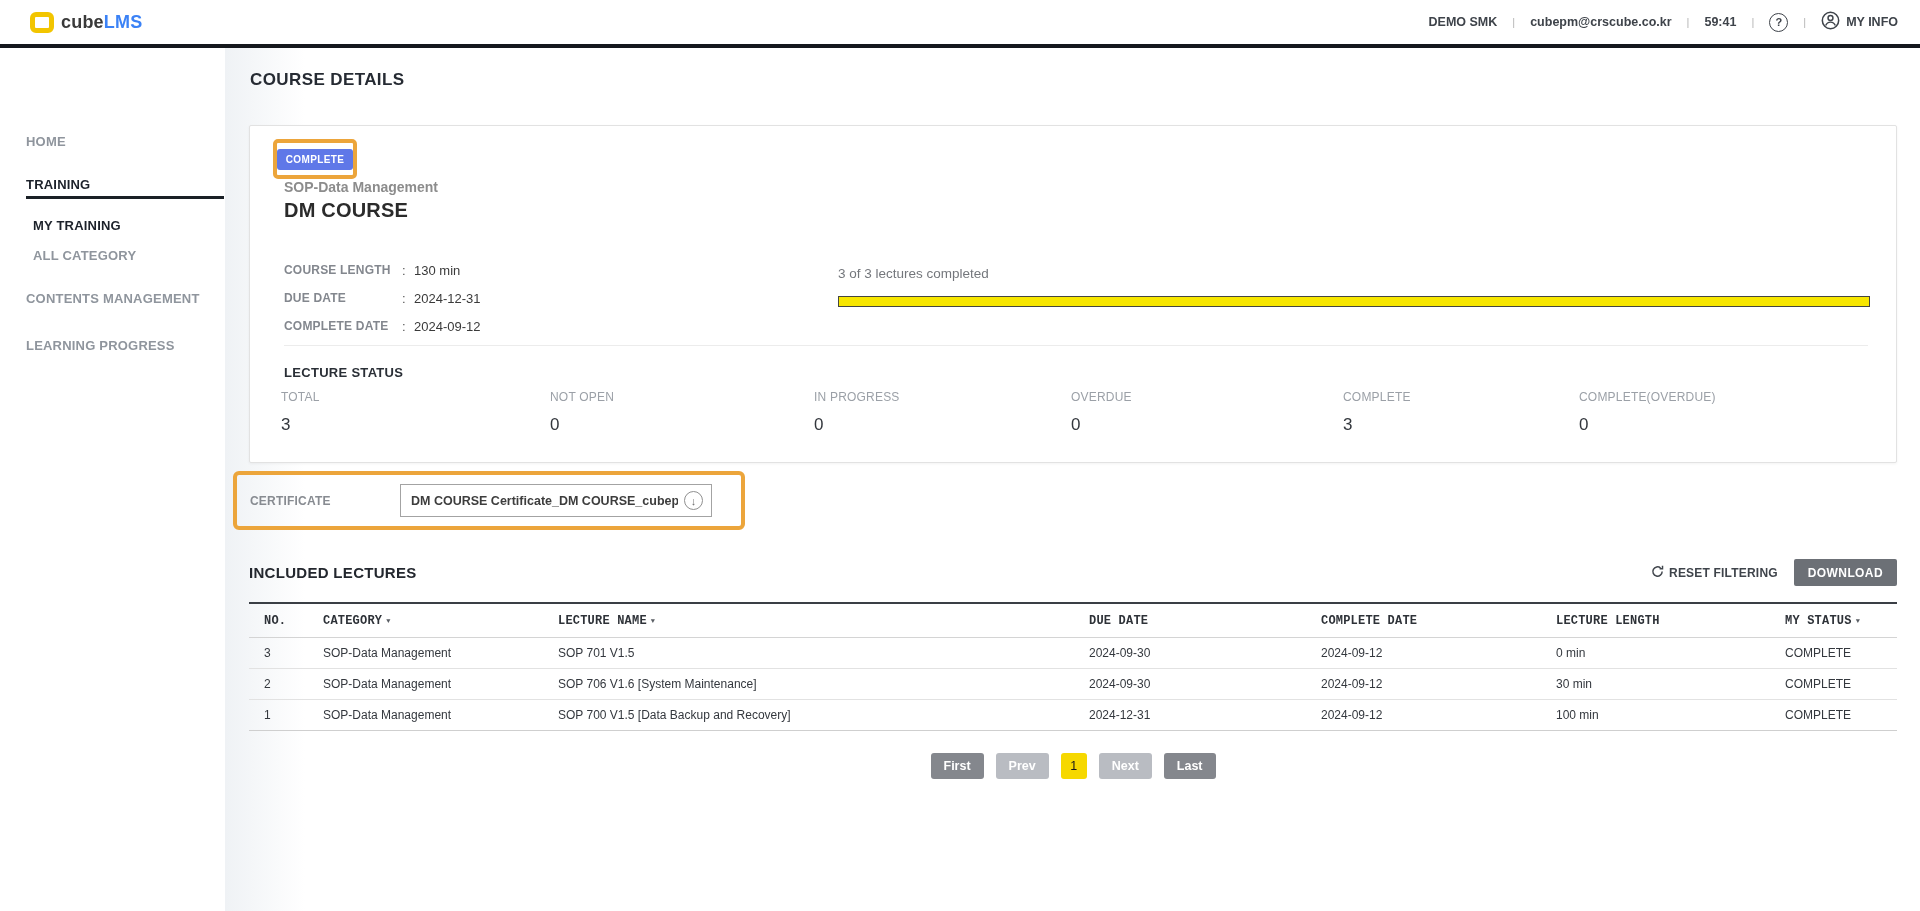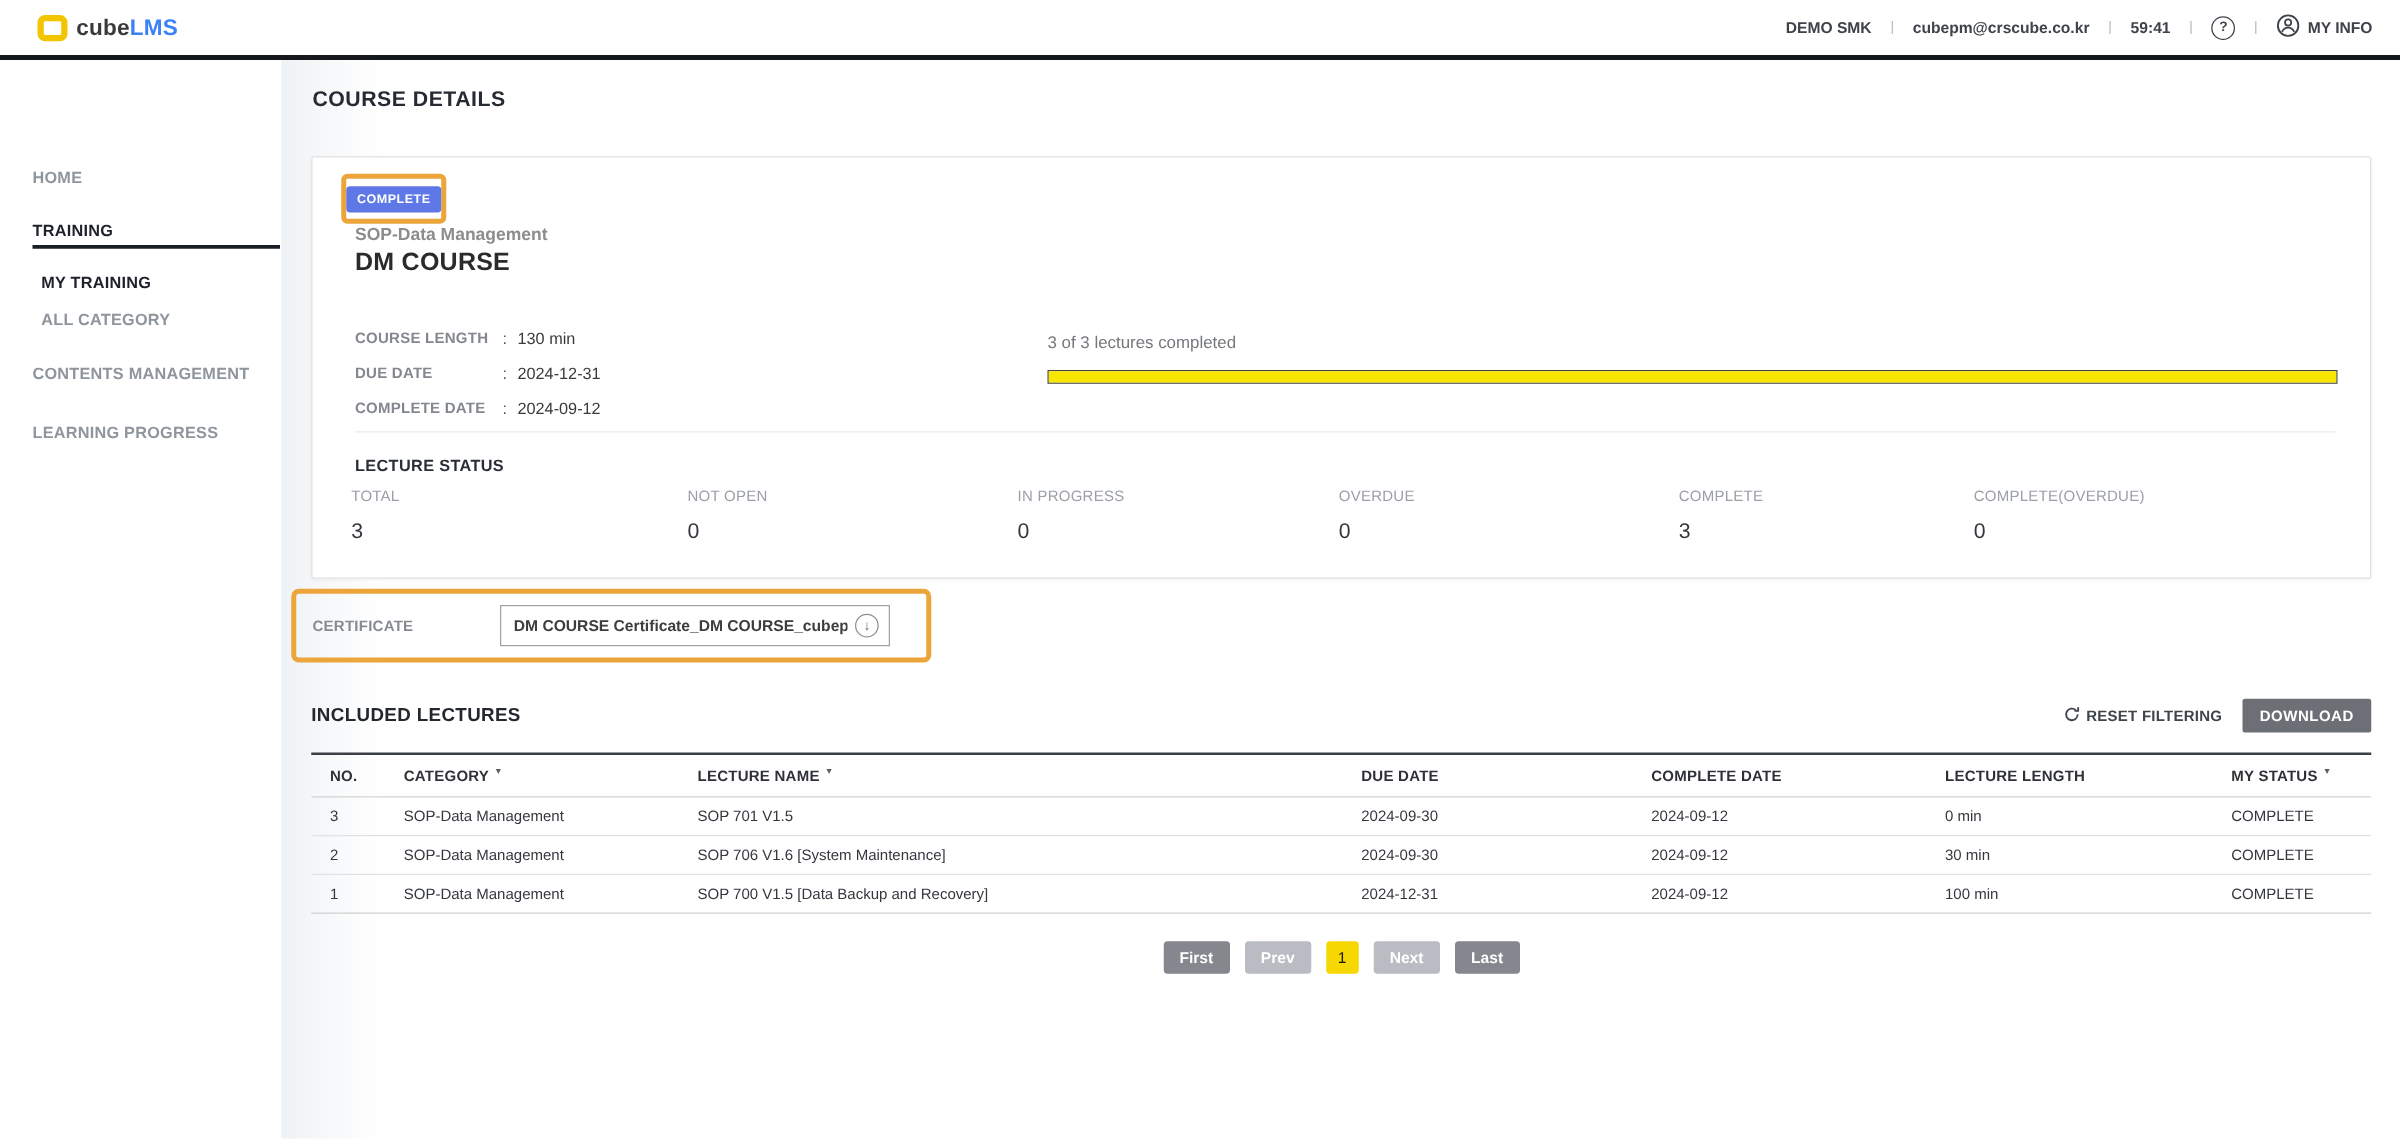--- a/index.html
+++ b/index.html
@@ -94,21 +94,21 @@
     letter-spacing:0.4px; height:27px; padding:0 14px; display:flex;
     align-items:center; border-radius:2px; border:none; cursor:pointer; }
 
   
   .table { position:absolute; left:24px; top:554px; width:1648px; }
   .thead, .trow { display:grid;
     grid-template-columns:59px 235px 531px 232px 235px 229px 1fr;
     padding-left:15px; align-items:center; }
   .thead { height:36px; border-top:2px solid #3a3f45; border-bottom:1px solid #d4d4d4;
     font-size:12px; font-weight:bold; color:#2e3238; letter-spacing:0.2px; }
-  .th { display:flex; gap:4px; }
+  .th { display:flex; align-items:center; gap:4px;font-family:Liberation Mono, monospace; }
   .sort-icon { font-size:7px; color:#5a5e64; }
   .trow { height:31px; border-bottom:1px solid #e2e2e2; font-size:12px; color:#34383e; cursor:pointer; }
   .trow:last-child { border-bottom:1px solid #cfcfcf; }
 
   
   .pagination { position:absolute; left:24px; top:705px; width:1648px;
     display:flex; justify-content:center; gap:12px; }
   .pg-btn { height:26px; padding:0 13px; display:flex; align-items:center;
     justify-content:center; border:none; border-radius:3px; font-size:12.5px;
     font-weight:bold; color:#fff; cursor:pointer;

